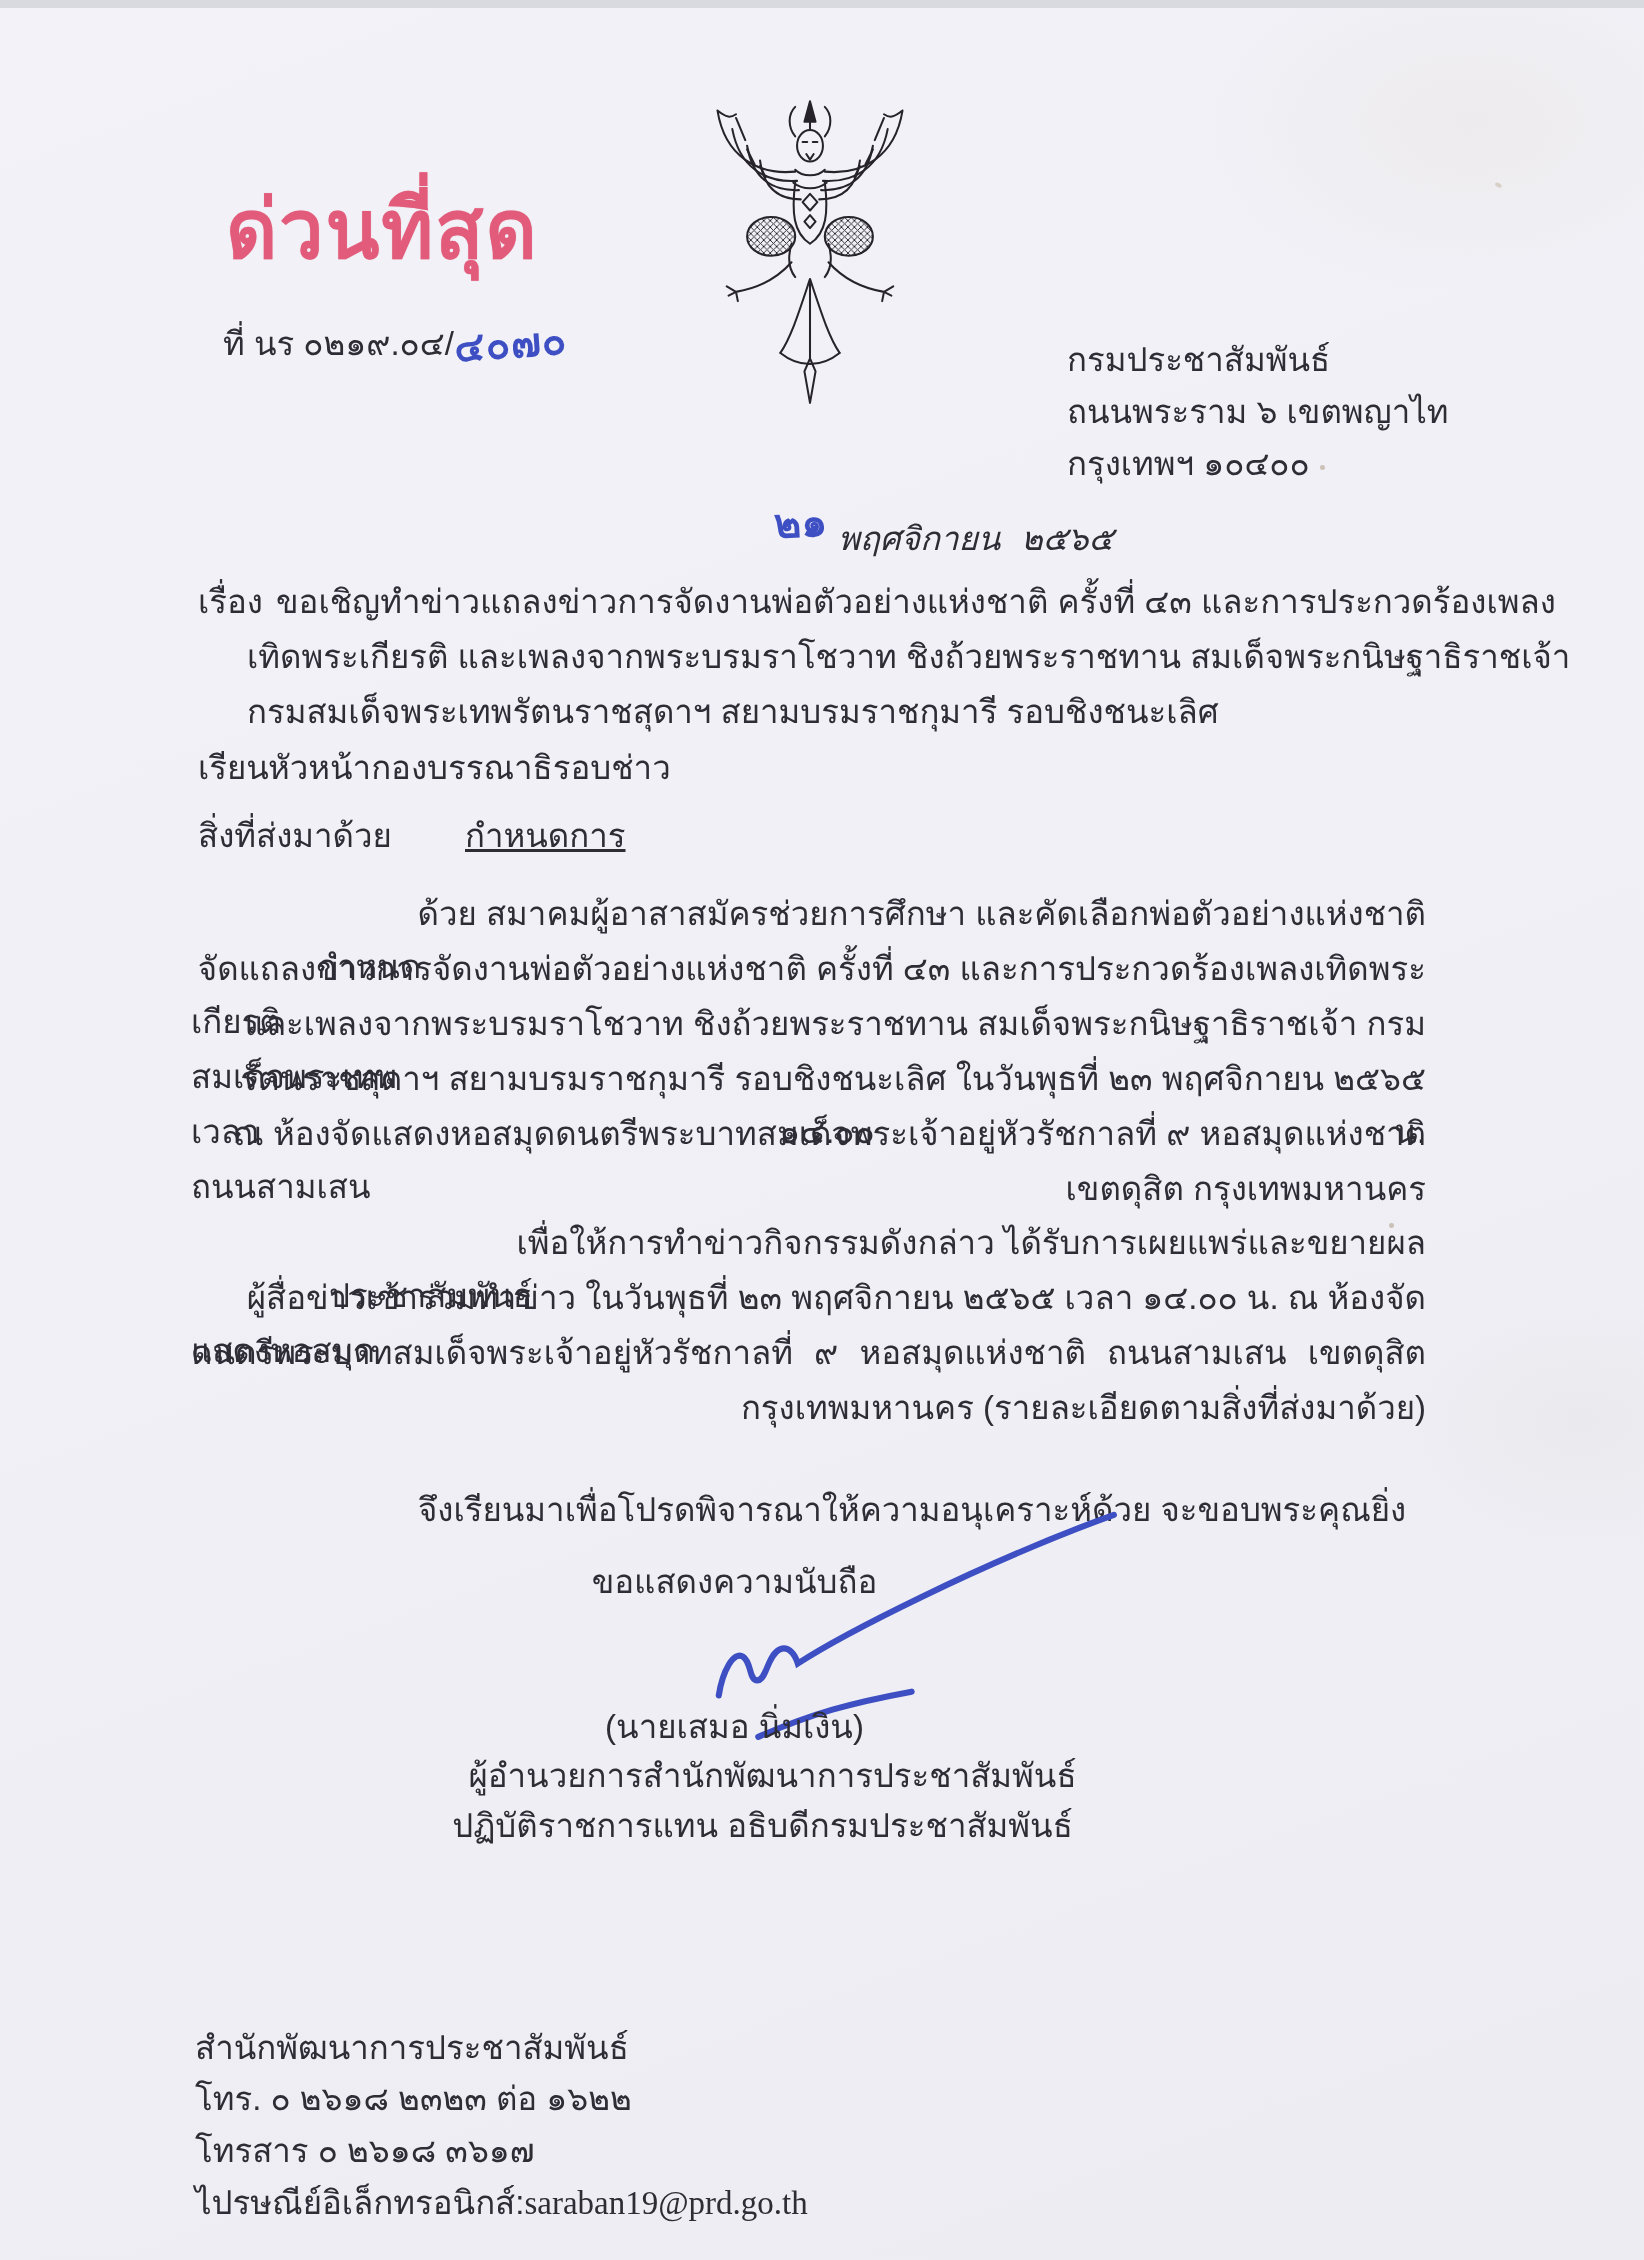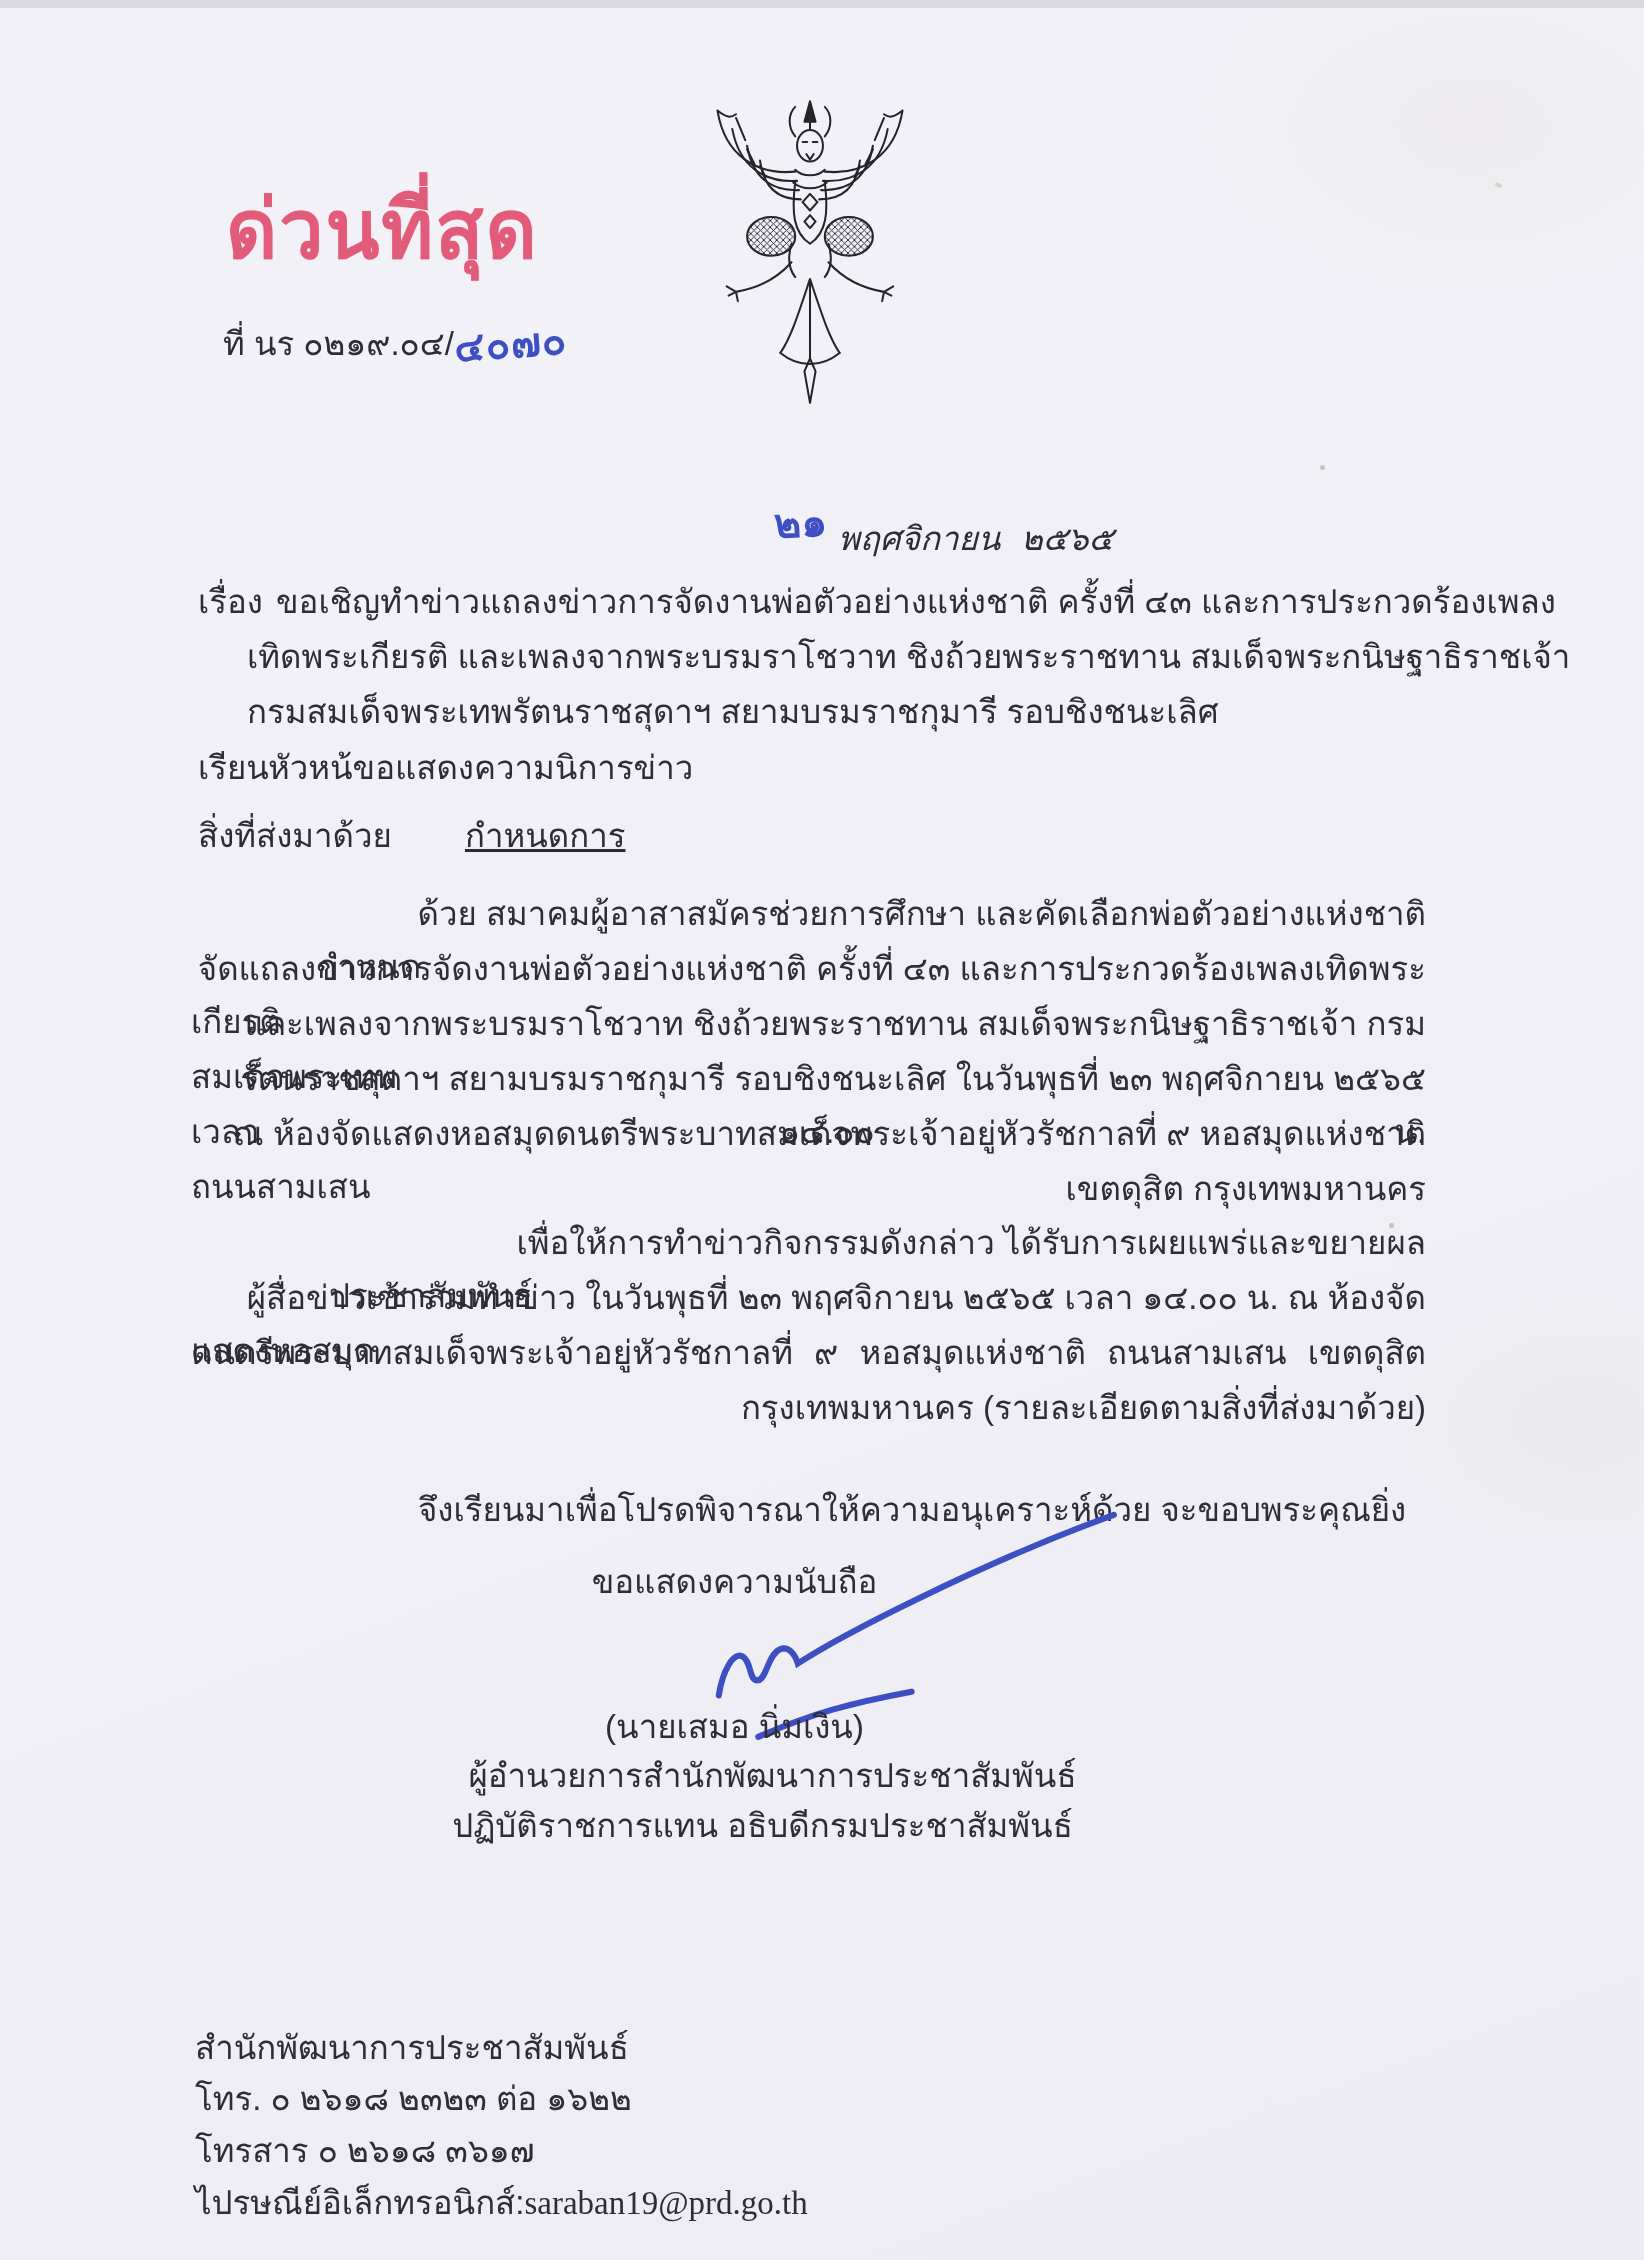--- a/index.html
+++ b/index.html
@@ -97,31 +97,36 @@
         <path d="M88,276 C108,292 132,292 152,276"></path>
         <path d="M120,282 L114,296 L120,330 L126,296 Z"></path>
       </g>
     </svg>
   </div>
 
   <div class="abs t" style="left:223px;top:311px;">
     <span>ที่ นร ๐๒๑๙.๐๔/</span><span class="hand hand-ref">๔๐๗๐</span>
   </div>
 
+  <div class="abs issuer" style="left:1067px;top:325px;">
+    <div>กรมประชาสัมพันธ์</div>
+    <div>ถนนพระราม ๖ เขตพญาไท</div>
+    <div>กรุงเทพฯ ๑๐๔๐๐</div>
+  </div>
 
   <div class="abs hand hand-day" style="left:774px;top:482px;">๒๑</div>
   <div class="abs t date-printed" style="left:838px;top:513px;">พฤศจิกายน ๒๕๖๕</div>
 
   <div class="abs t" style="left:198px;top:576px;">เรื่อง</div>
   <div class="abs t" style="left:276px;top:576px;">ขอเชิญทำข่าวแถลงข่าวการจัดงานพ่อตัวอย่างแห่งชาติ ครั้งที่ ๔๓ และการประกวดร้องเพลง</div>
   <div class="abs t" style="left:247px;top:631px;">เทิดพระเกียรติ และเพลงจากพระบรมราโชวาท ชิงถ้วยพระราชทาน สมเด็จพระกนิษฐาธิราชเจ้า</div>
   <div class="abs t" style="left:247px;top:686px;">กรมสมเด็จพระเทพรัตนราชสุดาฯ สยามบรมราชกุมารี รอบชิงชนะเลิศ</div>
 
   <div class="abs t" style="left:198px;top:742px;">เรียน</div>
-  <div class="abs t" style="left:268px;top:742px;">หัวหน้ขอแสดงความนิการข่าว</div>
+  <div class="abs t" style="left:268px;top:742px;">หัวหน้ากองบรรณาธิรอบช่าว</div>
 
   <div class="abs t" style="left:198px;top:810px;">สิ่งที่ส่งมาด้วย</div>
   <div class="abs t" style="left:465px;top:810px;text-decoration:underline;">กำหนดการ</div>
 
   <div class="abs para" style="left:191px;top:879px;">
     <div class="bl just ind1">ด้วย สมาคมผู้อาสาสมัครช่วยการศึกษา และคัดเลือกพ่อตัวอย่างแห่งชาติ กำหนด</div>
     <div class="bl just">จัดแถลงข่าวการจัดงานพ่อตัวอย่างแห่งชาติ ครั้งที่ ๔๓ และการประกวดร้องเพลงเทิดพระเกียรติ</div>
     <div class="bl just">และเพลงจากพระบรมราโชวาท ชิงถ้วยพระราชทาน สมเด็จพระกนิษฐาธิราชเจ้า กรมสมเด็จพระเทพ</div>
     <div class="bl just">รัตนราชสุดาฯ สยามบรมราชกุมารี รอบชิงชนะเลิศ ในวันพุธที่ ๒๓ พฤศจิกายน ๒๕๖๕ เวลา ๑๔.๐๐ น.</div>
     <div class="bl just">ณ ห้องจัดแสดงหอสมุดดนตรีพระบาทสมเด็จพระเจ้าอยู่หัวรัชกาลที่ ๙ หอสมุดแห่งชาติ ถนนสามเสน</div>

